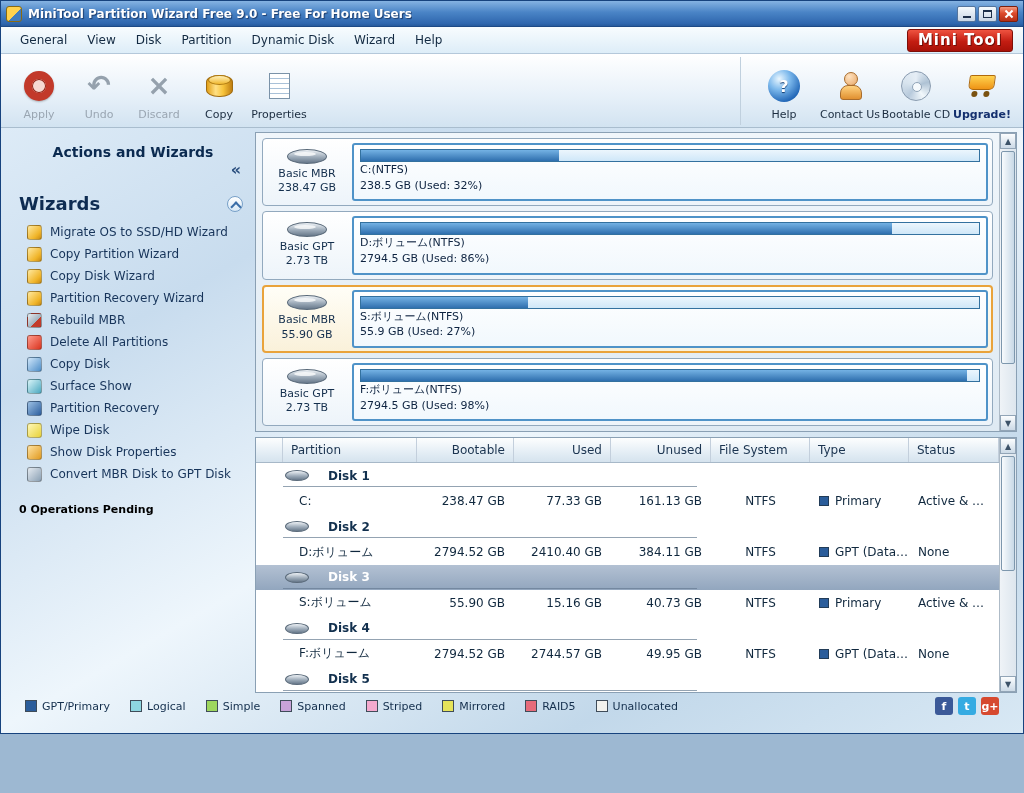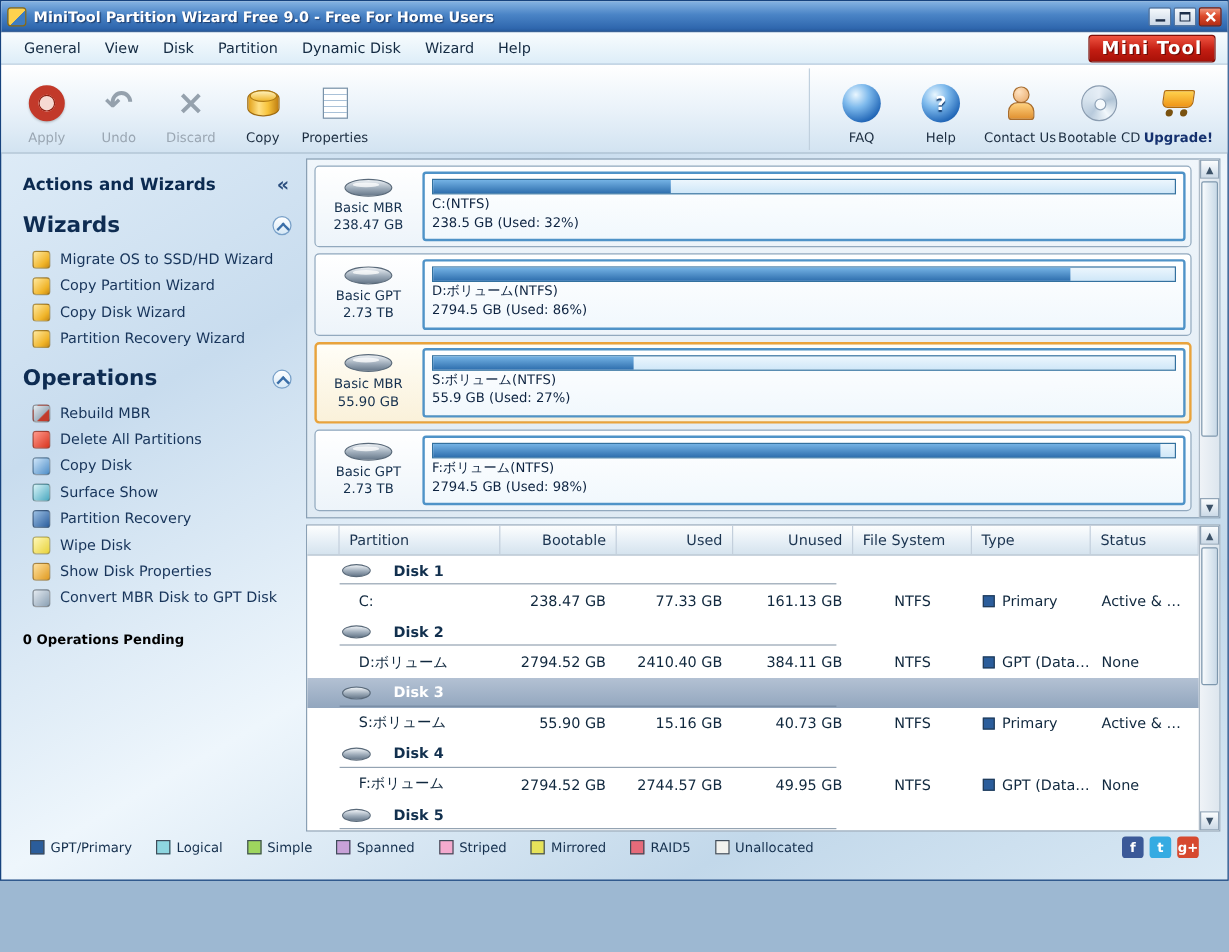--- a/index.html
+++ b/index.html
@@ -77,21 +77,21 @@
     background:linear-gradient(#ffd24e,#ef9416); border:1px solid #b06a0c;
     border-radius:2px 2px 5px 5px; transform:skewX(-8deg); }
   .i-cart::after { content:""; position:absolute; left:3px; bottom:-8px; width:6px; height:6px;
     border-radius:50%; background:#7a5210; box-shadow:12px 0 0 #7a5210; }
 
   
   .content { flex:1; display:flex; min-height:0; padding:4px 6px 0 2px; }
 
   
   .sidebar { width:252px; flex:none; padding:12px 8px 0 16px; font-size:12px; color:#17345a; overflow:hidden; }
-  .sb-title { display:flex; align-items:center; font-size:14px; font-weight:bold; color:#0b2a50; margin-bottom:14px; }
+  .sb-title { display:flex; align-items:center; font-size:14px; font-weight:bold; color:#0b2a50; margin-bottom:14px;flex-direction:column; }
   .sb-collapse { margin-left:auto; font-size:16px; color:#2a4e7e; font-weight:bold; padding:0 6px; }
   .sb-sec-head { display:flex; align-items:center; font-weight:bold; font-size:18px; color:#0e2c52; margin:12px 0 7px; }
   .sb-chevron { margin-left:auto; width:16px; height:16px; border-radius:50%; border:1px solid #78a0c8;
     background:linear-gradient(#ffffff,#d6e8f6); position:relative; margin-right:4px; }
   .sb-chevron::after { content:""; position:absolute; left:4px; top:6px; width:6px; height:6px;
     border-left:2px solid #3a6ea8; border-top:2px solid #3a6ea8; transform:rotate(45deg); }
   .sb-item { display:flex; align-items:center; gap:8px; padding:3px 0 3px 8px; line-height:16px; }
   .sb-item .txt { white-space:nowrap; }
   .sic { width:15px; height:15px; flex:none; border-radius:3px; border:1px solid rgba(40,40,40,.35); }
   .ic-gold   { background:linear-gradient(135deg,#ffe9a0,#f0b428 70%,#c88a14); }
@@ -230,26 +230,20 @@
     <div class="tb">
       <span class="ic">
           <span class="i-props"></span>
         </span>
       <span class="lbl">Properties</span>
     </div>
 
     <div class="tb-right">
       <div class="tb">
         <span class="ic">
-            <span class="i-sphere"></span>
-          </span>
-        <span class="lbl">FAQ</span>
-      </div>
-      <div class="tb">
-        <span class="ic">
             <span class="i-sphere">
               <span class="q">?</span>
             </span>
           </span>
         <span class="lbl">Help</span>
       </div>
       <div class="tb">
         <span class="ic">
             <span class="i-person"></span>
           </span>
@@ -292,24 +286,20 @@
       </div>
       <div class="sb-item">
         <span class="sic ic-gold"></span>
         <span class="txt">Copy Disk Wizard</span>
       </div>
       <div class="sb-item">
         <span class="sic ic-gold"></span>
         <span class="txt">Partition Recovery Wizard</span>
       </div>
 
-      <div class="sb-sec-head">
-        <span>Operations</span>
-        <span class="sb-chevron"></span>
-      </div>
       <div class="sb-item">
         <span class="sic ic-tool"></span>
         <span class="txt">Rebuild MBR</span>
       </div>
       <div class="sb-item">
         <span class="sic ic-red"></span>
         <span class="txt">Delete All Partitions</span>
       </div>
       <div class="sb-item">
         <span class="sic ic-blue"></span>

